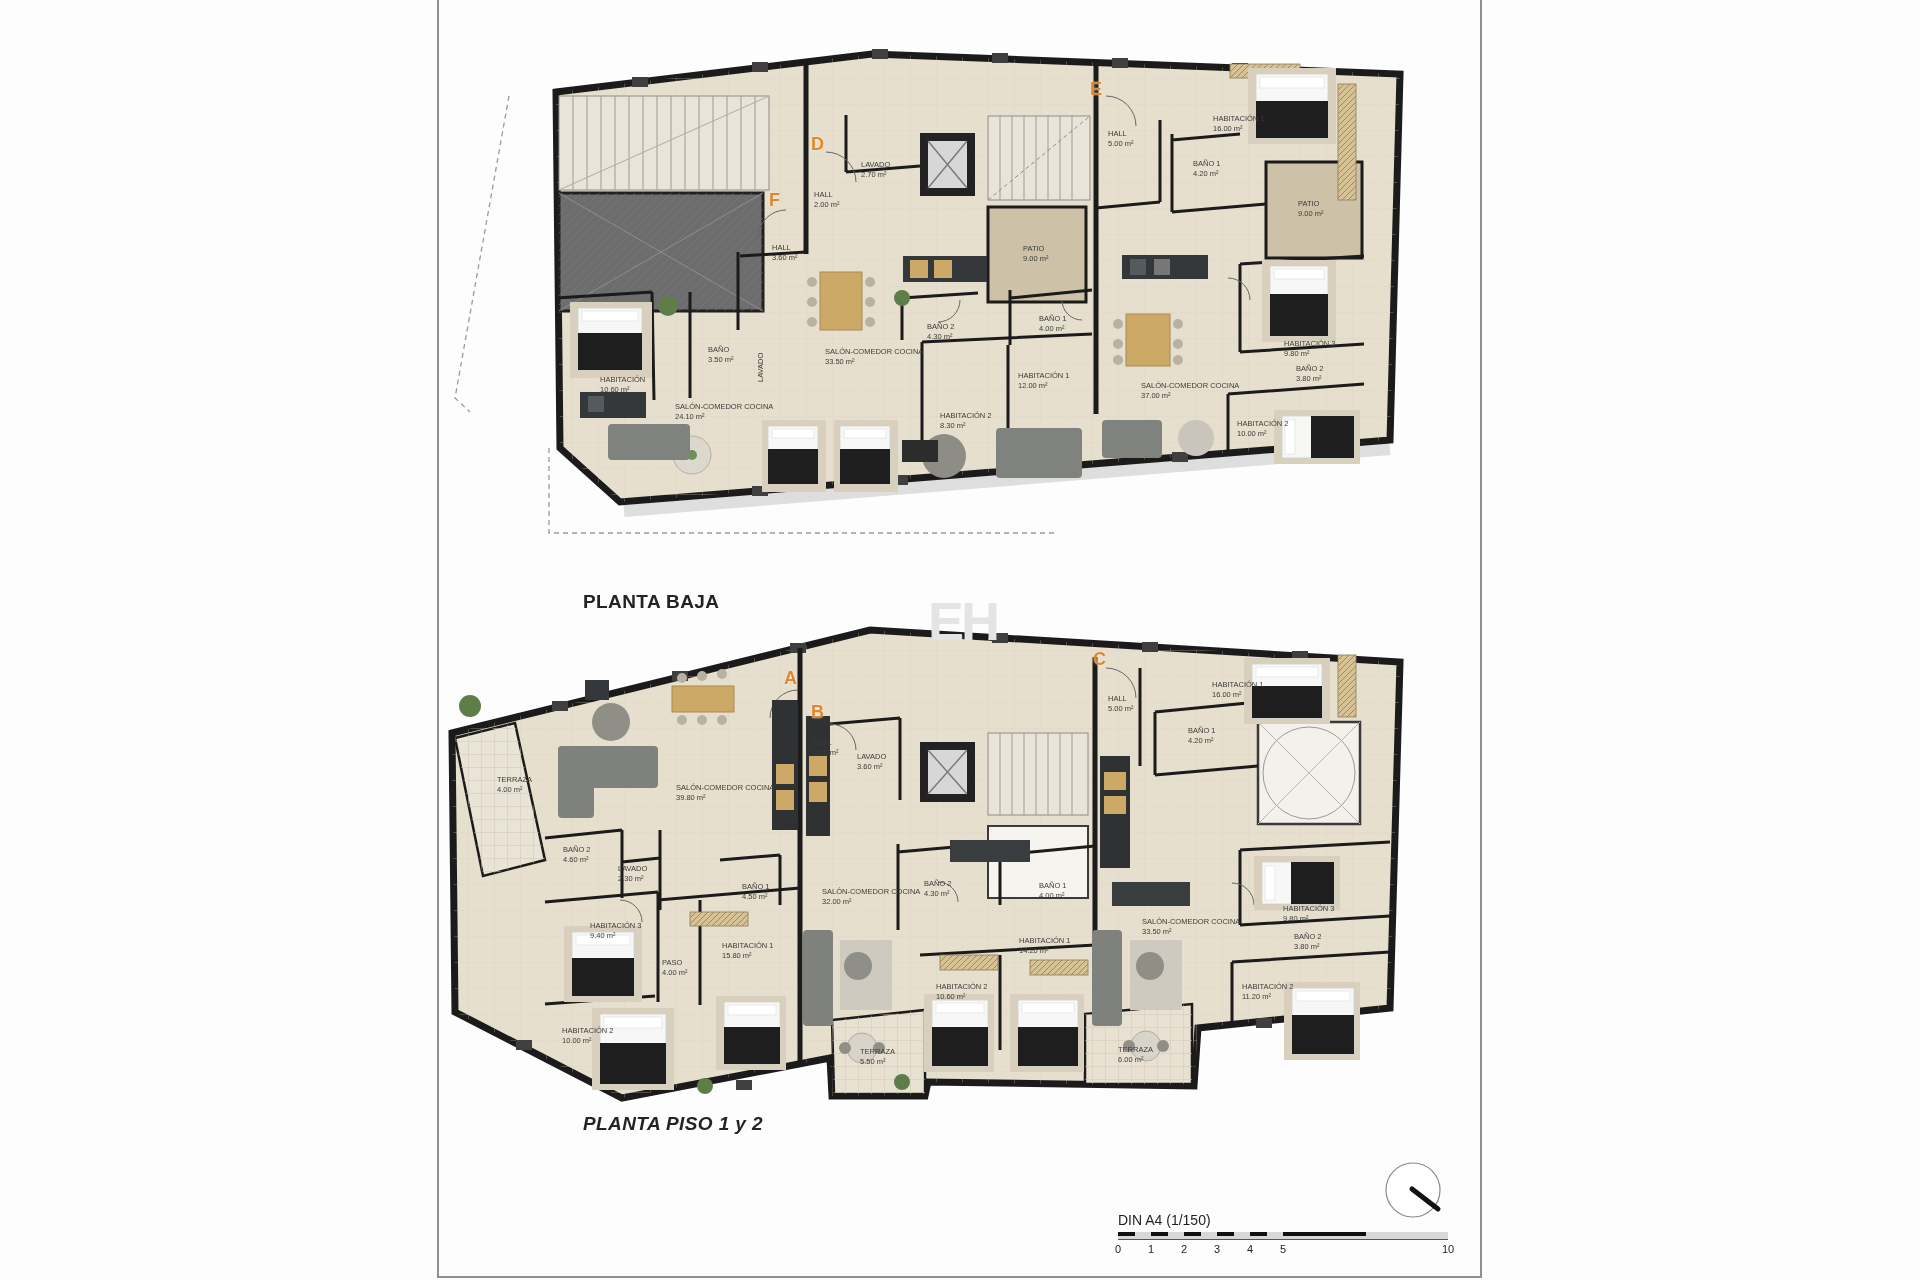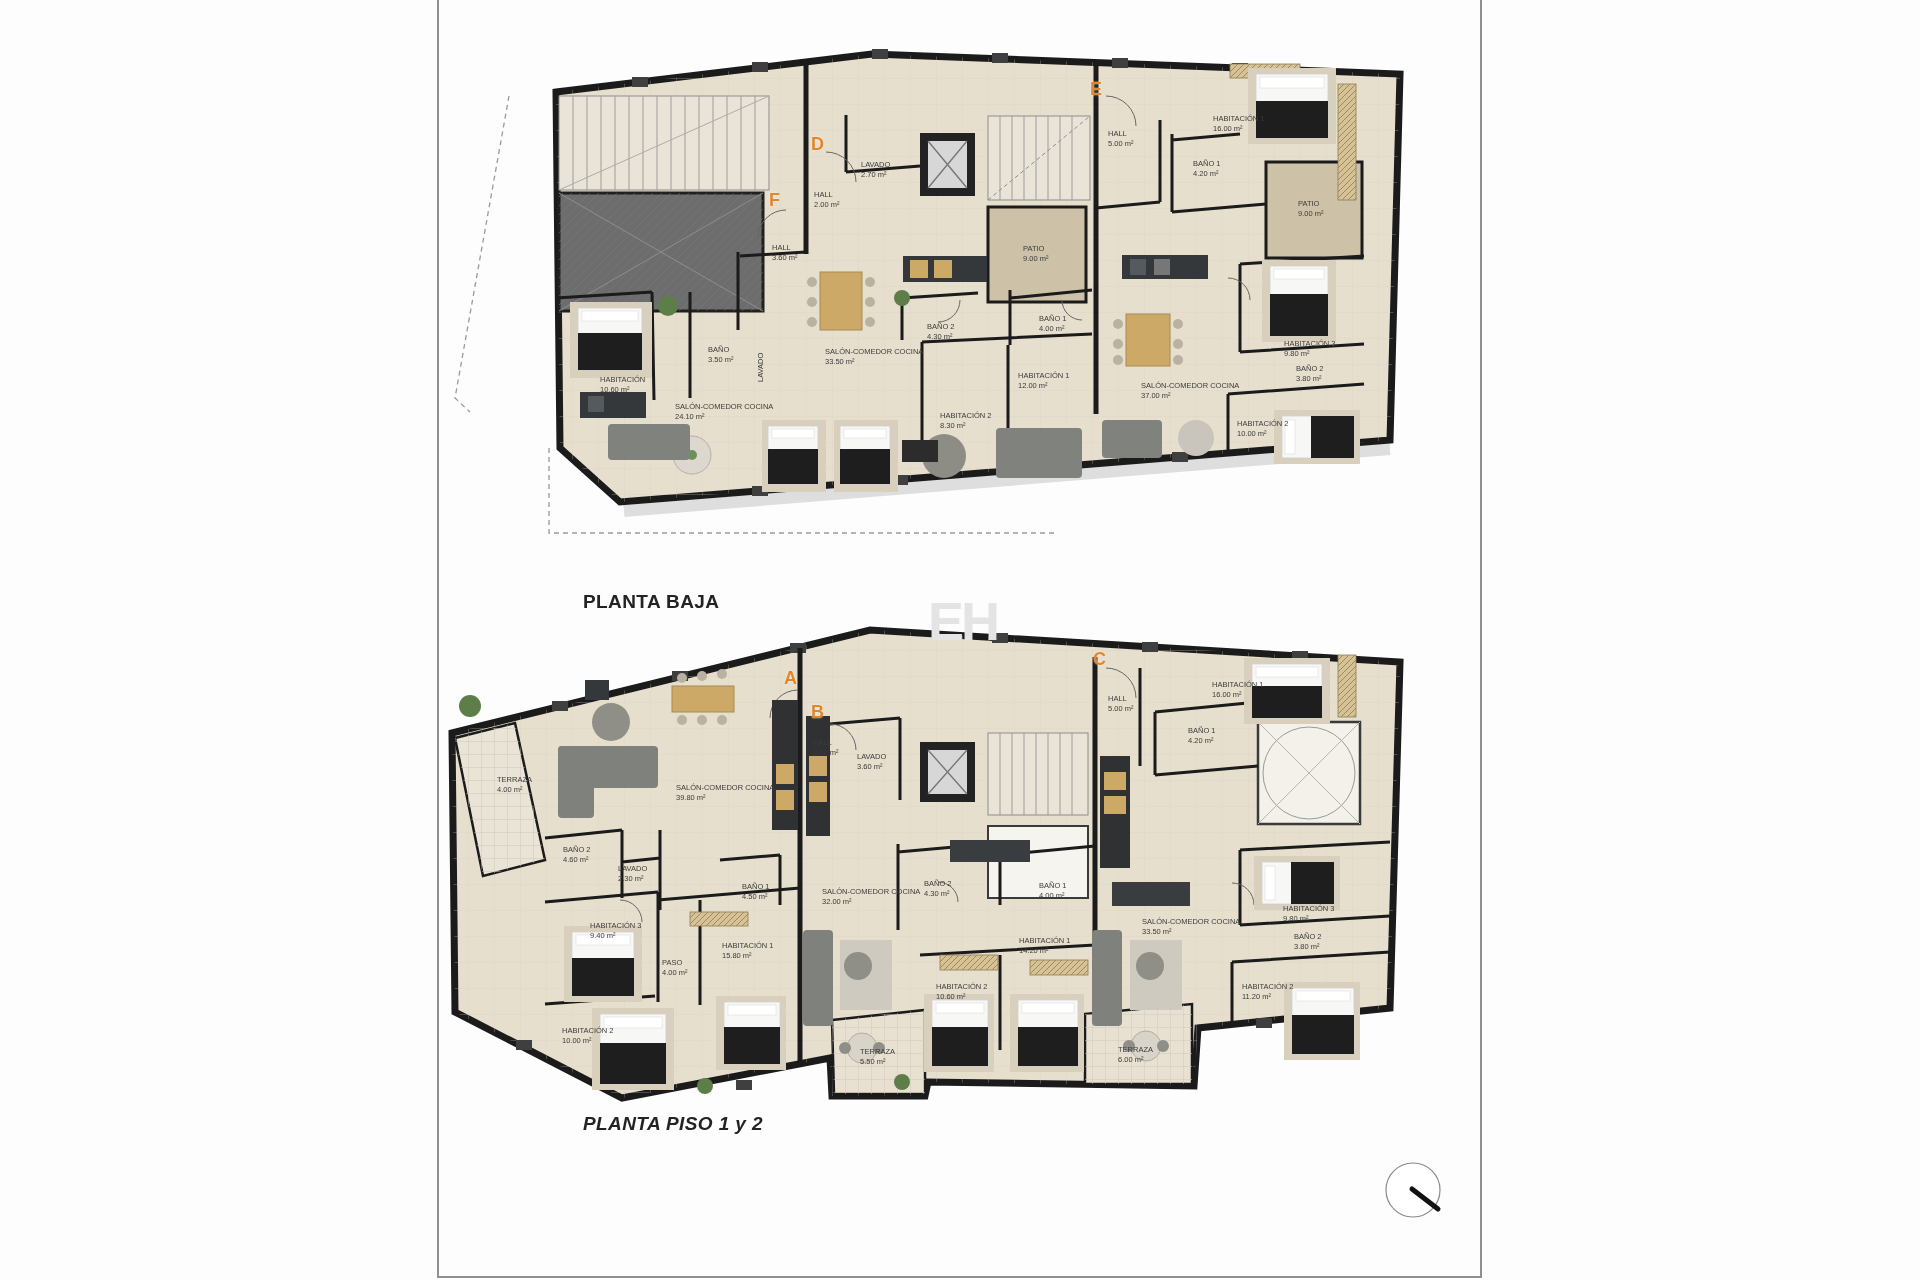--- a/index.html
+++ b/index.html
@@ -489,19 +489,39 @@
       <div class="room-label" style="left: 1283px; top: 904px;">HABITACIÓN 3
 9.80 m²</div>
       <div class="room-label" style="left: 1294px; top: 932px;">BAÑO 2
 3.80 m²</div>
       <div class="room-label" style="left: 1242px; top: 982px;">HABITACIÓN 2
 11.20 m²</div>
       <div class="room-label" style="left: 1118px; top: 1045px;">TERRAZA
 6.00 m²</div>
     </div>
 
+  <div class="scalebar">
+    <div class="lbl">DIN A4 (1/150)</div>
+    <div class="bar">
+      <div class="seg" style="left:0;width:16.5px"></div>
+      <div class="seg" style="left:33px;width:16.5px"></div>
+      <div class="seg" style="left:66px;width:16.5px"></div>
+      <div class="seg" style="left:99px;width:16.5px"></div>
+      <div class="seg" style="left:132px;width:16.5px"></div>
+      <div class="seg" style="left:165px;width:82.5px"></div>
+    </div>
+    <div class="ticks">
+        <span class="tick" style="left: 0px;">0</span>
+        <span class="tick" style="left: 33px;">1</span>
+        <span class="tick" style="left: 66px;">2</span>
+        <span class="tick" style="left: 99px;">3</span>
+        <span class="tick" style="left: 132px;">4</span>
+        <span class="tick" style="left: 165px;">5</span>
+        <span class="tick" style="left: 330px;">10</span>
+      </div>
+  </div>
 
   <svg width="70" height="70" style="left:1378px;top:1155px;">
     <circle cx="35" cy="35" r="27" fill="#ffffff" stroke="#8a8a8a" stroke-width="1.2"></circle>
     <line x1="34" y1="34" x2="60" y2="54" stroke="#111111" stroke-width="5" stroke-linecap="round"></line>
   </svg>
 
 </div>
 
 </body></html>

